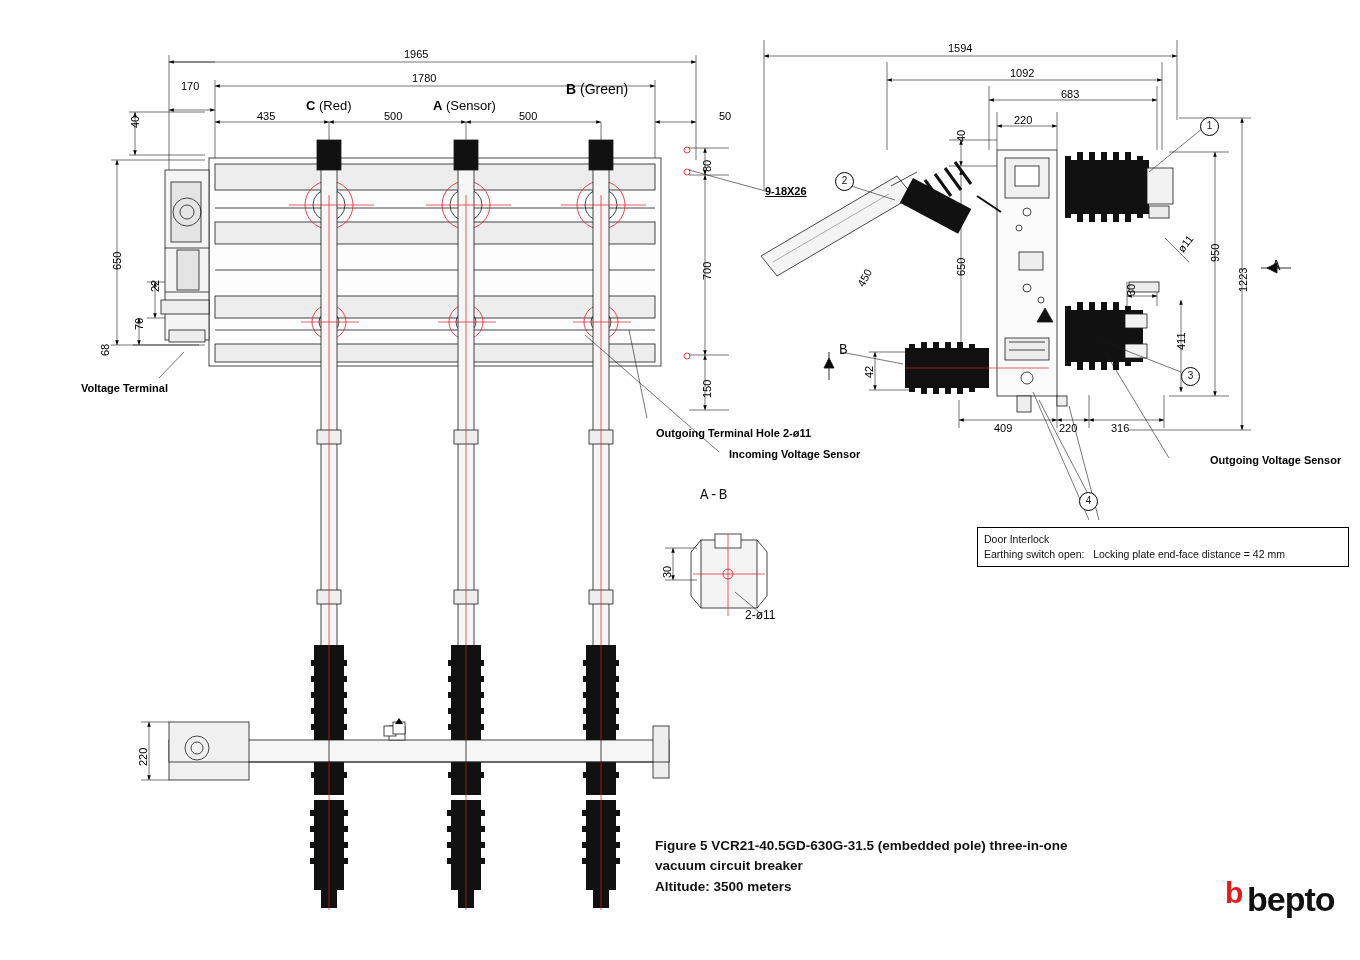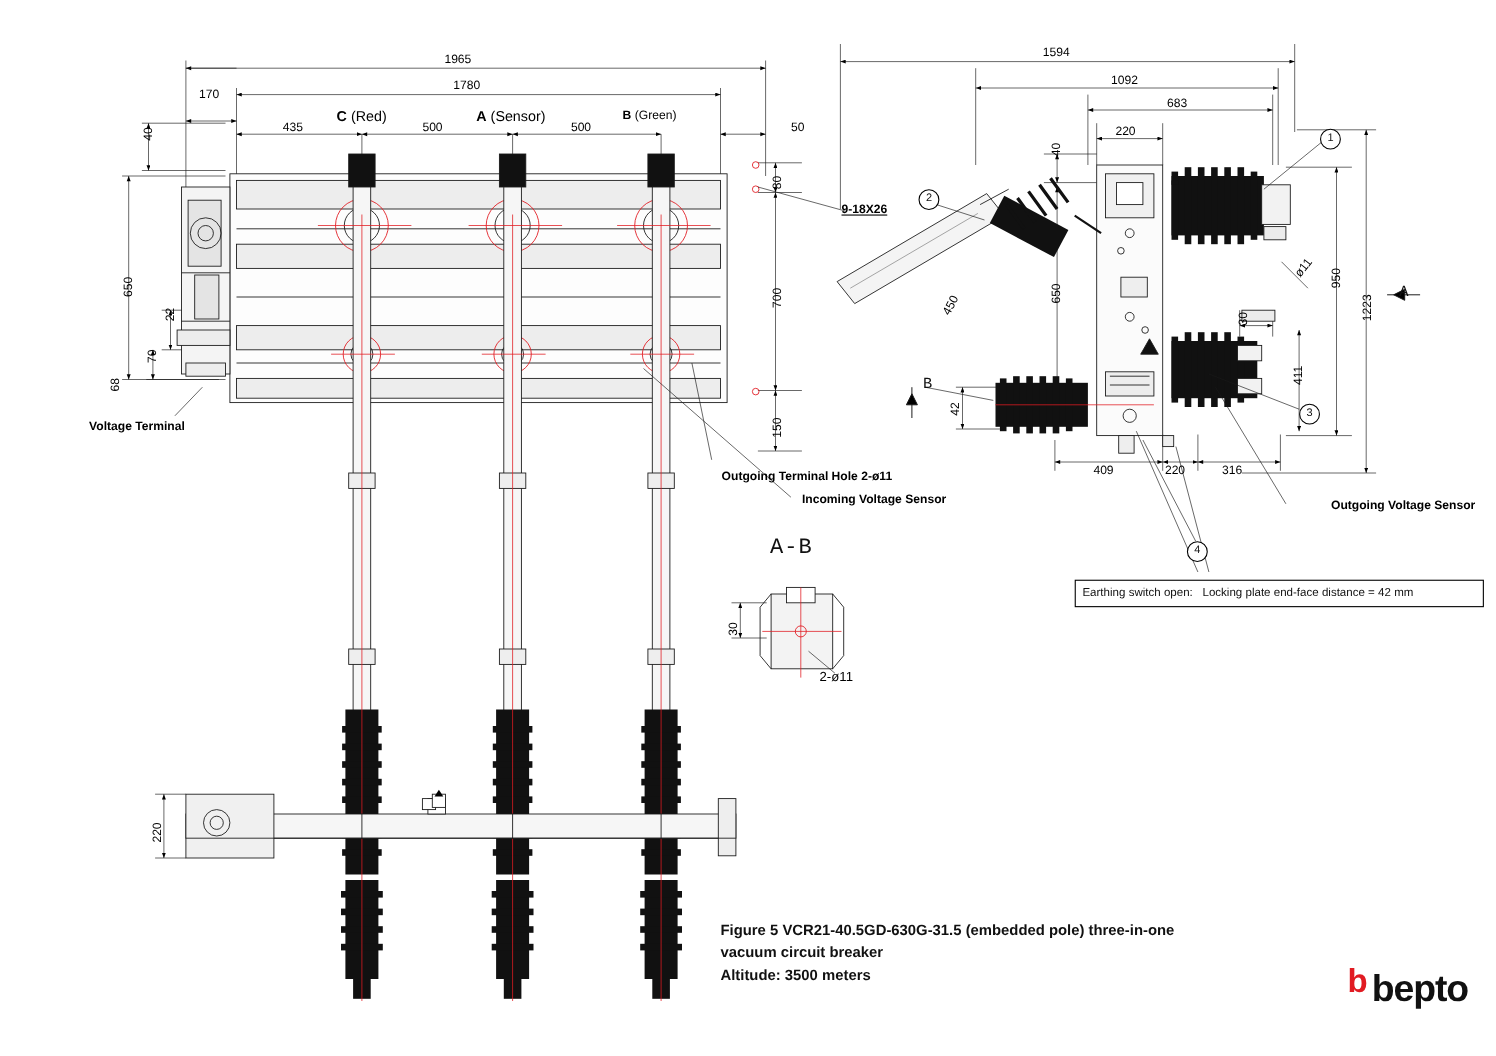--- a/index.html
+++ b/index.html
@@ -12,21 +12,21 @@
   .lbl{position:absolute;white-space:nowrap;font-size:11px;line-height:1.1;color:#000;}
   .lbl.b{font-weight:bold;}
   .lbl.mono{font-family:Liberation Sans, sans-serif;}
   .dim{position:absolute;white-space:nowrap;font-size:11px;color:#000;font-family:"Liberation Sans",sans-serif;}
   .vdim{transform:rotate(-90deg);transform-origin:left top;}
   .callout{position:absolute;border:1px solid #000;background:#fff;font-size:10.5px;line-height:1.45;padding:4px 6px;}
   .title{position:absolute;font-size:13.5px;font-weight:bold;line-height:1.5;}
   .brand{position:absolute;font-size:34px;font-weight:bold;color:#111;letter-spacing:-1px;}
   .bsym{position:absolute;font-size:30px;font-weight:bold;color:#e11b22;}
   .secletter{position:absolute;font-size:14px;font-family:"Liberation Mono",monospace;}
-  .ab{position:absolute;font-size:20px;font-family:"Liberation Mono",monospace;letter-spacing:1px;}
+  .ab{position:absolute;font-size:14px;font-family:"Liberation Mono",monospace;letter-spacing:1px;}
   .circnum{position:absolute;width:17px;height:17px;border:1px solid #000;border-radius:50%;
            font-size:10px;text-align:center;line-height:16px;background:#fff;}
 </style>
 </head>
 <body>
 
 <div class="canvas">
 
   <svg class="layer" viewBox="0 0 1360 960">
     <defs>
@@ -408,21 +408,21 @@
   <div class="dim vdim" style="left:108px;top:766px;">220</div>
 
   <div class="lbl mono" style="left:277px;top:99px;font-size:13px;">
     <b>C</b>
     <span>(Red)</span>
   </div>
   <div class="lbl mono" style="left:404px;top:99px;font-size:13px;">
     <b>A</b>
     <span>(Sensor)</span>
   </div>
-  <div class="lbl mono" style="left:537px;top:99px;font-size:11px;">
+  <div class="lbl mono" style="left:537px;top:82px;font-size:14px;">
     <b>B</b>
     <span>(Green)</span>
   </div>
 
   <div class="lbl b" style="left:52px;top:382px;">Voltage Terminal</div>
   <div class="lbl b" style="left:627px;top:427px;">Outgoing Terminal Hole 2-ø11</div>
   <div class="lbl b" style="left:700px;top:448px;">Incoming Voltage Sensor</div>
   <div class="lbl b" style="left:736px;top:185px;text-decoration:underline;">9-18X26</div>
 
   <div class="ab" style="left:671px;top:487px;">A-B</div>
@@ -450,20 +450,21 @@
   <div class="secletter" style="left:810px;top:342px;">B</div>
 
   <div class="circnum" style="left:1171px;top:117px;">1</div>
   <div class="circnum" style="left:806px;top:172px;">2</div>
   <div class="circnum" style="left:1152px;top:367px;">3</div>
   <div class="circnum" style="left:1050px;top:492px;">4</div>
 
   <div class="lbl b" style="left:1142px;top:454px;padding-left:39px;">Outgoing Voltage Sensor</div>
 
   <div class="callout" style="left:948px;top:527px;width:358px;">
+    <div>Door Interlock</div>
     <div style="white-space:pre;">Earthing switch open:   Locking plate end-face distance = 42 mm</div>
   </div>
 
   <div class="title" style="left:626px;top:836px;">
     <div>Figure 5 VCR21-40.5GD-630G-31.5 (embedded pole)  three-in-one vacuum circuit breaker</div>
     <div>Altitude: 3500 meters</div>
   </div>
 
   <div class="bsym" style="left:1196px;top:876px;">b</div>
   <div class="brand" style="left:1218px;top:880px;">

